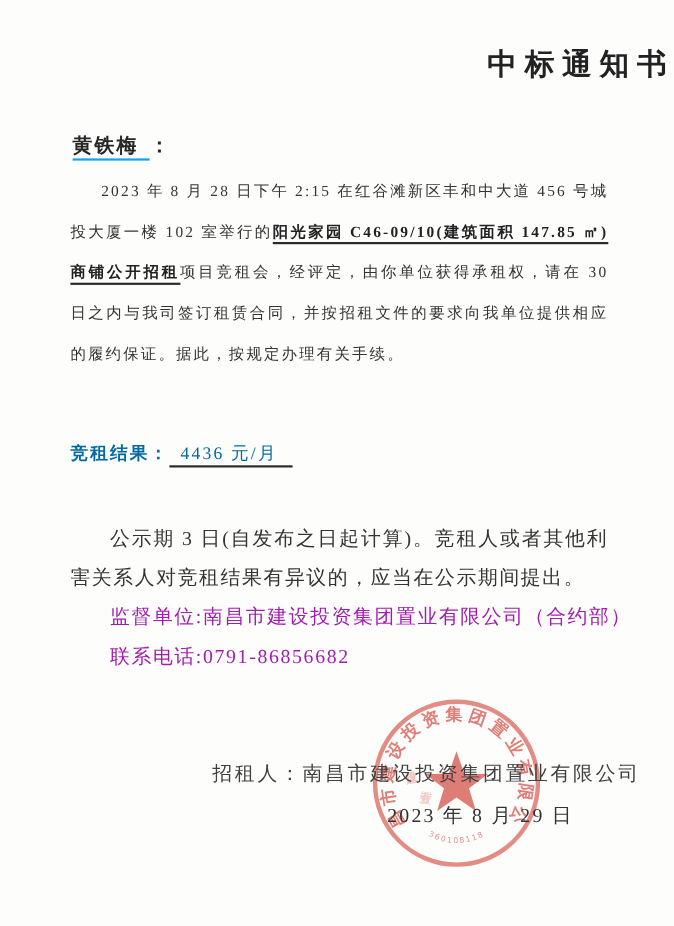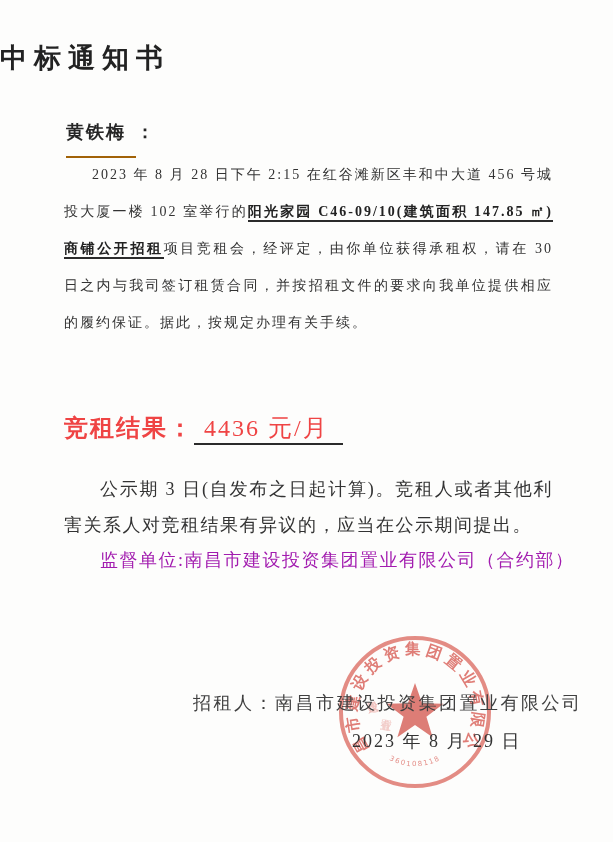--- a/index.html
+++ b/index.html
@@ -3,39 +3,39 @@
 <meta charset="utf-8">
 <style>
   html,body{margin:0;padding:0;background:#e9e9e9;}
   .page{
     position:relative;width:613px;height:842px;margin:0 auto;
     background:#fdfdfc;overflow:hidden;
     font-family:"Liberation Serif","DejaVu Serif",serif;
     color:#2b2b2b;
   }
   .doc-title{
-    position:absolute;top:40px;left:0;width:613px;text-align:left;
+    position:absolute;top:40px;left:0;width:613px;text-align:right;
     font-size:27px;font-weight:bold;letter-spacing:7px;color:#222;
   }
   .recipient{
     position:absolute;top:120px;left:66px;font-size:18px;font-weight:bold;
     letter-spacing:2px;color:#262626;
   }
-  .recipient .name{border-bottom:2px solid #a16207;padding-right:10px;padding-bottom:14px;}
+  .recipient .name{border-bottom:2px solid #0ea5e9;padding-right:10px;padding-bottom:2px;}
   .body-para{
     position:absolute;top:156px;left:64px;width:489px;
     font-size:14px;line-height:37px;letter-spacing:2px;
     text-align:justify;text-align-last:left;text-indent:2em;color:#333;
   }
   .body-para .proj{
     font-weight:bold;color:#222;
     border-bottom:2px solid #2b2b2b;padding-bottom:1px;
   }
   .result-line{
-    position:absolute;top:412px;left:64px;font-size:24px;letter-spacing:1px;color:#ef4444;
+    position:absolute;top:402px;left:64px;font-size:16px;letter-spacing:1px;color:#0369a1;
   }
   .result-line .label{font-weight:bold;letter-spacing:2px;}
   .result-line .value{
     border-bottom:2px solid #2b2b2b;padding:0 14px 2px 10px;letter-spacing:2px;
   }
   .notice-para{
     position:absolute;top:471px;left:64px;width:489px;
     font-size:18px;line-height:36px;letter-spacing:1.5px;
     text-align:justify;text-align-last:left;text-indent:2em;color:#333;
   }
@@ -67,20 +67,21 @@
   <div class="recipient"><span class="name">黄铁梅</span><span>：</span></div>
 
   <div class="body-para"><span>2023 年 8 月 28 日下午 2:15 在红谷滩新区丰和中大道 456 号城投大厦一楼 102 室举行的</span><span class="proj">阳光家园 C46-09/10(建筑面积 147.85 ㎡)商铺公开招租</span><span>项目竞租会，经评定，由你单位获得承租权，请在 30 日之内与我司签订租赁合同，并按招租文件的要求向我单位提供相应的履约保证。据此，按规定办理有关手续。</span></div>
 
   <div class="result-line"><span class="label">竞租结果：</span><span class="value">4436 元/月</span></div>
 
   <div class="notice-para">公示期 3 日(自发布之日起计算)。竞租人或者其他利害关系人对竞租结果有异议的，应当在公示期间提出。</div>
 
   <div class="supervisor-line">监督单位:南昌市建设投资集团置业有限公司（合约部）</div>
 
+  <div class="phone-line">联系电话:0791-86856682</div>
 
   <div class="seal">
     <svg width="158" height="158" viewBox="0 0 158 158">
       <defs>
         <path id="arcTop" d="M 31,112 A 58,58 0 1 1 127,112" fill="none"></path>
         <path id="arcBottom" d="M 49,124 A 53,53 0 0 0 109,124" fill="none"></path>
       </defs>
       <circle cx="79" cy="79" r="74" fill="none" stroke="#e0756e" stroke-width="4" opacity="0.9"></circle>
       <polygon points="79,50 86.1,70.3 107.5,70.7 90.4,83.7 96.6,104.3 79,92 61.4,104.3 67.6,83.7 50.5,70.7 71.9,70.3" fill="#d9665e" opacity="0.92"></polygon>
       <text font-size="15.5" fill="#df736c" letter-spacing="4.5" font-family="Liberation Serif, DejaVu Serif, serif" font-weight="bold">

